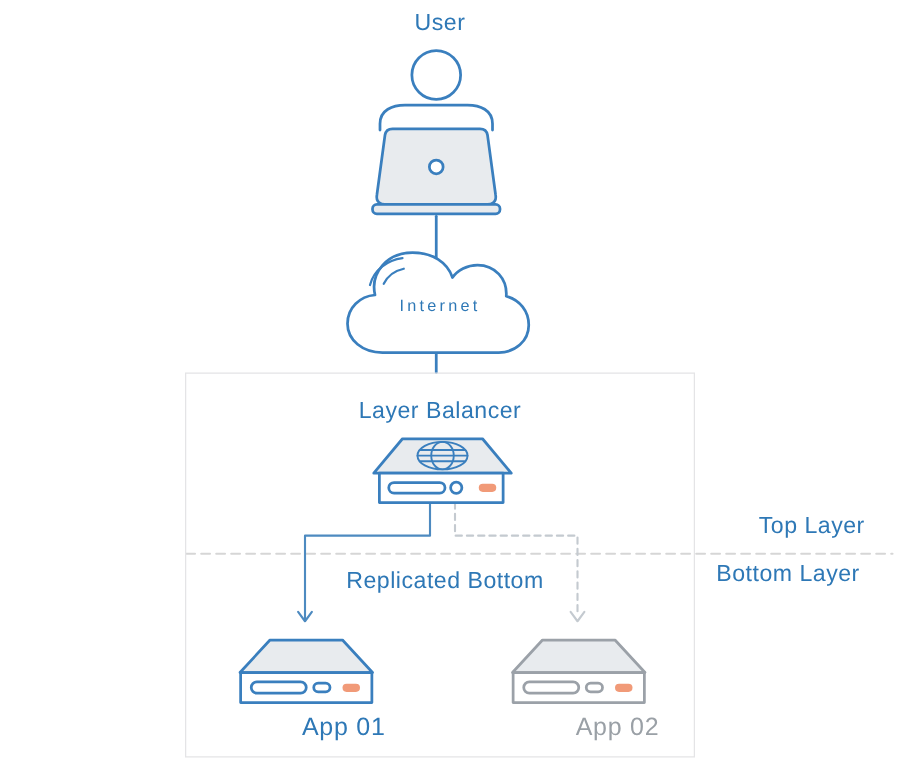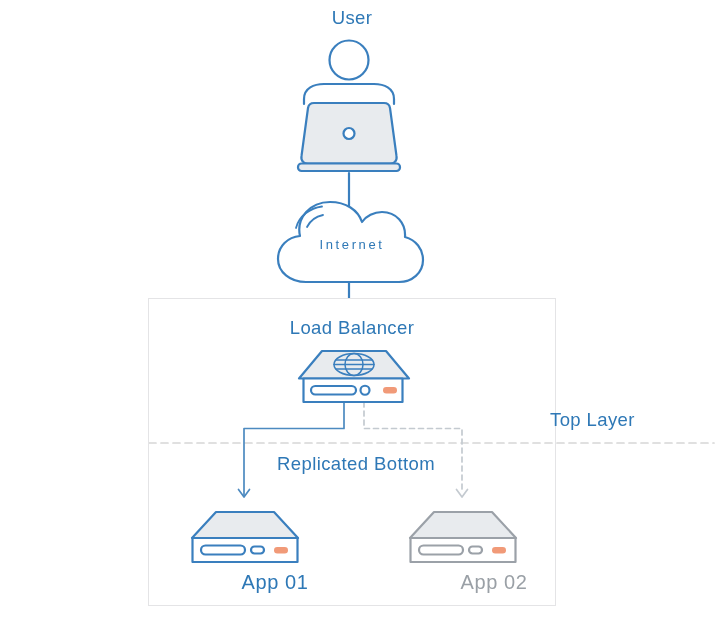--- a/index.html
+++ b/index.html
@@ -70,36 +70,37 @@
   </svg>
 
   <svg class="abs" style="left:266px; top:194px;" width="168" height="94" viewBox="0 0 168 94">
     <path class="sb w2 fw" d="M40,88 C24,88 12,78 12,65 C12,52 22,43 34,42 C30,24 44,8 64,8 C80,8 92,16 96,28 C100,22 108,18 116,18 C130,18 140,29 139,43 C150,46 157,55 157,66 C157,79 146,88 133,88 Z"></path>
     <path class="sb w18 fn" d="M30,34 C33,22 44,14 56,12.5"></path>
     <path class="sb w18 fn" d="M41,33 C44,27 50,22.5 57,21"></path>
   </svg>
 
   <div class="lbl spaced center" style="left:352px; top:238px;">Internet</div>
 
-  <div class="lbl center" style="left:352px; top:318px;">Load Balancer</div>
+  <div class="lbl center" style="left:352px; top:318px;">Layer Balancer</div>
 
   <svg class="abs" style="left:296px; top:348px;" width="116" height="56" viewBox="0 0 116 56">
     <path class="sb w2 fl" d="M26,3 L90,3 L113,30.5 L3,30.5 Z"></path>
     <g>
       <ellipse class="sb w14 fn" cx="58" cy="16.5" rx="20" ry="11"></ellipse>
       <ellipse class="sb w14 fn" cx="58" cy="16.5" rx="9" ry="11"></ellipse>
       <path class="sb w14 fn" d="M40,12 L76,12 M38,16.5 L78,16.5 M40,21 L76,21"></path>
     </g>
     <rect class="sb w2 fw" x="7.5" y="30.5" width="99" height="23.5"></rect>
     <rect class="sb w2 fw" x="15" y="38" width="45" height="8.5" rx="4.25"></rect>
     <circle class="sb w2 fw" cx="69" cy="42.25" r="4.5"></circle>
     <rect class="fo" x="87" y="39" width="14" height="6.5" rx="3.25"></rect>
   </svg>
 
-  <div class="lbl" style="left:550px; top:410px;text-align:right;">Top Layer</div>
+  <div class="lbl" style="left:607px; top:410px;text-align:right;">Top Layer</div>
+  <div class="lbl" style="left:573px; top:449px;">Bottom Layer</div>
 
   <div class="lbl center" style="left:356px; top:454px;">Replicated Bottom</div>
 
   <svg class="abs" style="left:189px; top:509px;" width="112" height="56" viewBox="0 0 112 56">
     <path class="sb w2 fl" d="M27,3 L85,3 L109,29 L3,29 Z"></path>
     <rect class="sb w2 fw" x="3.5" y="29" width="105" height="24"></rect>
     <rect class="sb w2 fw" x="12" y="36.5" width="44" height="9" rx="4.5"></rect>
     <rect class="sb w2 fw" x="62" y="37.5" width="13" height="7" rx="3.5"></rect>
     <rect class="fo" x="85" y="38" width="14" height="6.5" rx="3.25"></rect>
   </svg>

